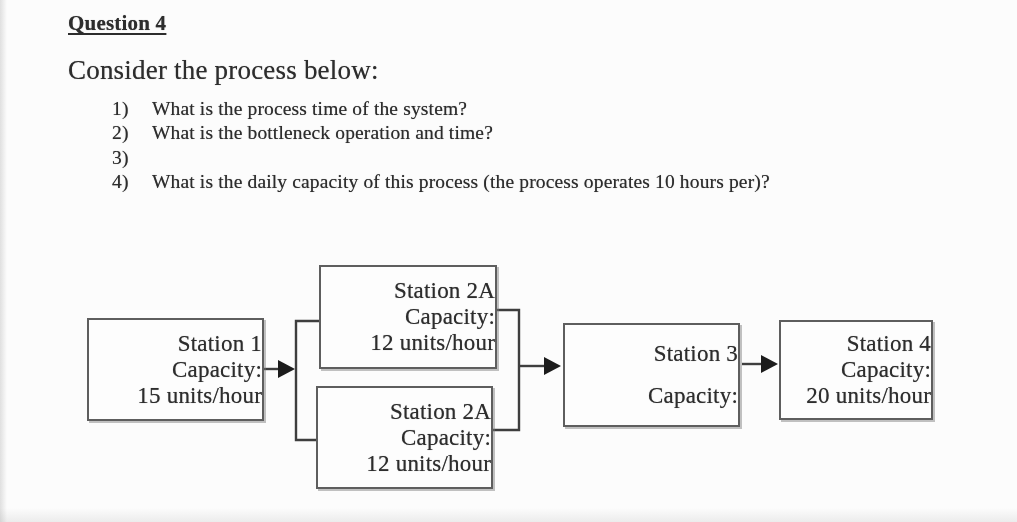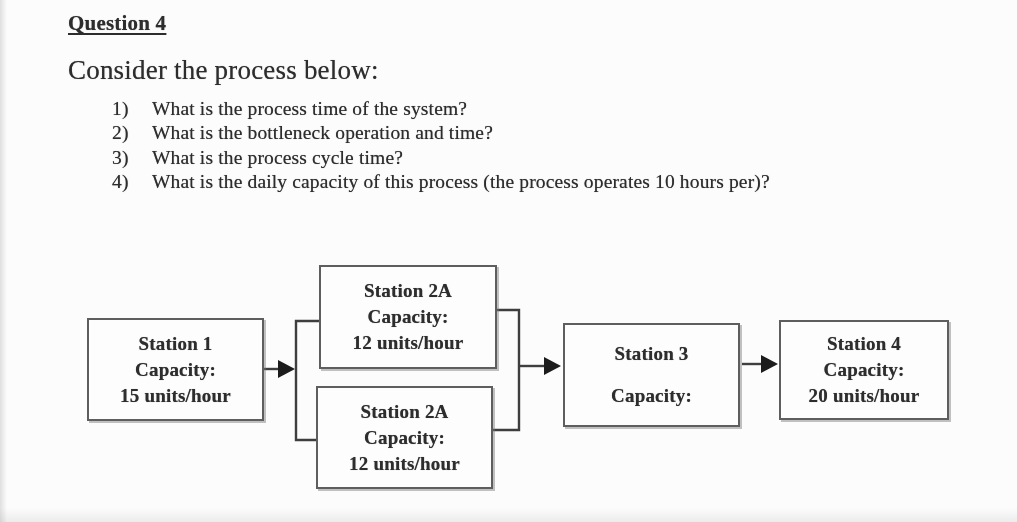--- a/index.html
+++ b/index.html
@@ -33,32 +33,31 @@
   .qrow{display:flex;font-size:19.5px;line-height:24.4px;letter-spacing:.15px;}
   .qnum{width:40px;flex:0 0 40px;}
   .qtext{white-space:nowrap;}
 
   .station{
     position:absolute;
     border:2px solid #5e5e5e;
     background:#fdfdfd;
     box-shadow:2px 2px 0 rgba(120,120,120,.45);
     display:flex;flex-direction:column;
-    align-items:center;justify-content:center;
+    align-items:flex-end;justify-content:center;
     text-align:center;
-    font-size:19px;line-height:26px;
+    font-size:23px;line-height:26px;
     letter-spacing:.2px;
     box-sizing:border-box;
-    font-weight:bold;
   }
   .s1 {left:87px; top:318px; width:177px; height:103px;}
   .s2a{left:319px;top:265px; width:178px; height:104px;}
   .s2b{left:316px;top:386px; width:177px; height:103px;}
   .s3 {left:563px;top:323px; width:177px; height:104px;gap:16px;}
-  .s4 {left:779px;top:320px; width:170px; height:100px;}
+  .s4 {left:779px;top:320px; width:154px; height:100px;}
 
   .connectors{position:absolute;left:0;top:0;pointer-events:none;}
 </style>
 </head>
 <body>
 
 <div class="page">
   <div class="content">
 
     <div class="title">Question 4</div>
@@ -68,21 +67,20 @@
       <div class="qrow">
         <span class="qnum">1)</span>
         <span class="qtext">What is the process time of the system?</span>
       </div>
       <div class="qrow">
         <span class="qnum">2)</span>
         <span class="qtext">What is the bottleneck operation and time?</span>
       </div>
       <div class="qrow">
         <span class="qnum">3)</span>
-        <span class="qtext">What is the process cycle time?</span>
       </div>
       <div class="qrow">
         <span class="qnum">4)</span>
         <span class="qtext">What is the daily capacity of this process (the process operates 10 hours per)?</span>
       </div>
     </div>
 
     <svg class="connectors" width="1017" height="522" viewBox="0 0 1017 522">
 
       <path d="M257 369 H279" stroke="#3e3e3e" stroke-width="2.4" fill="none"></path>

